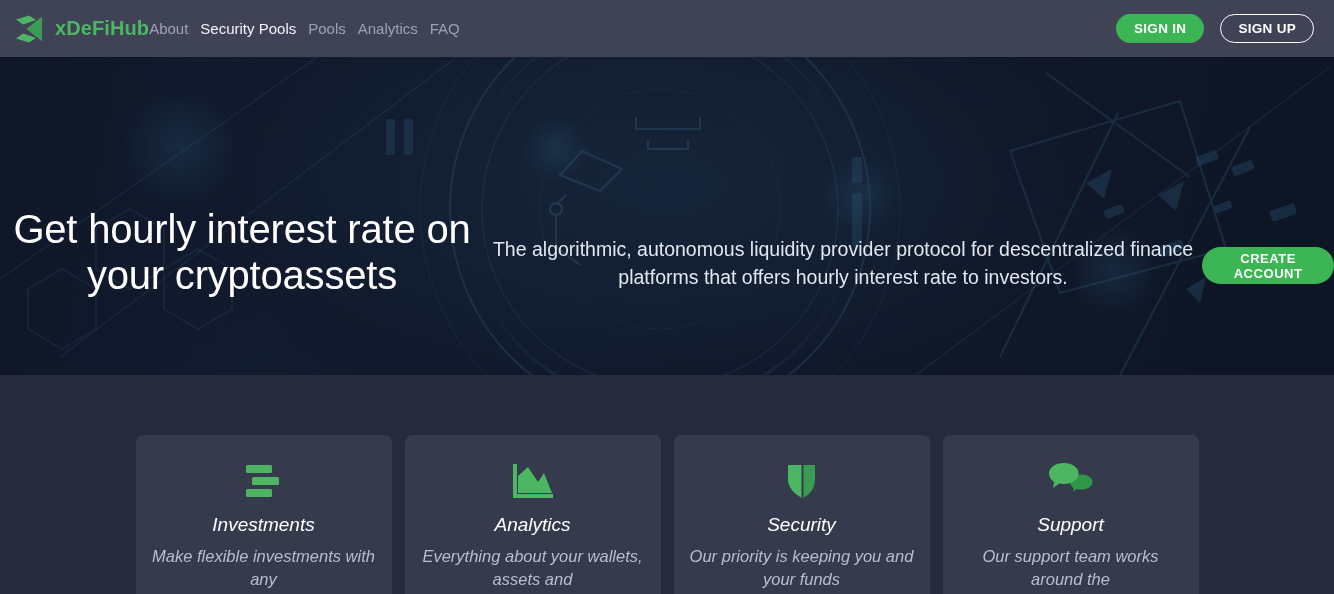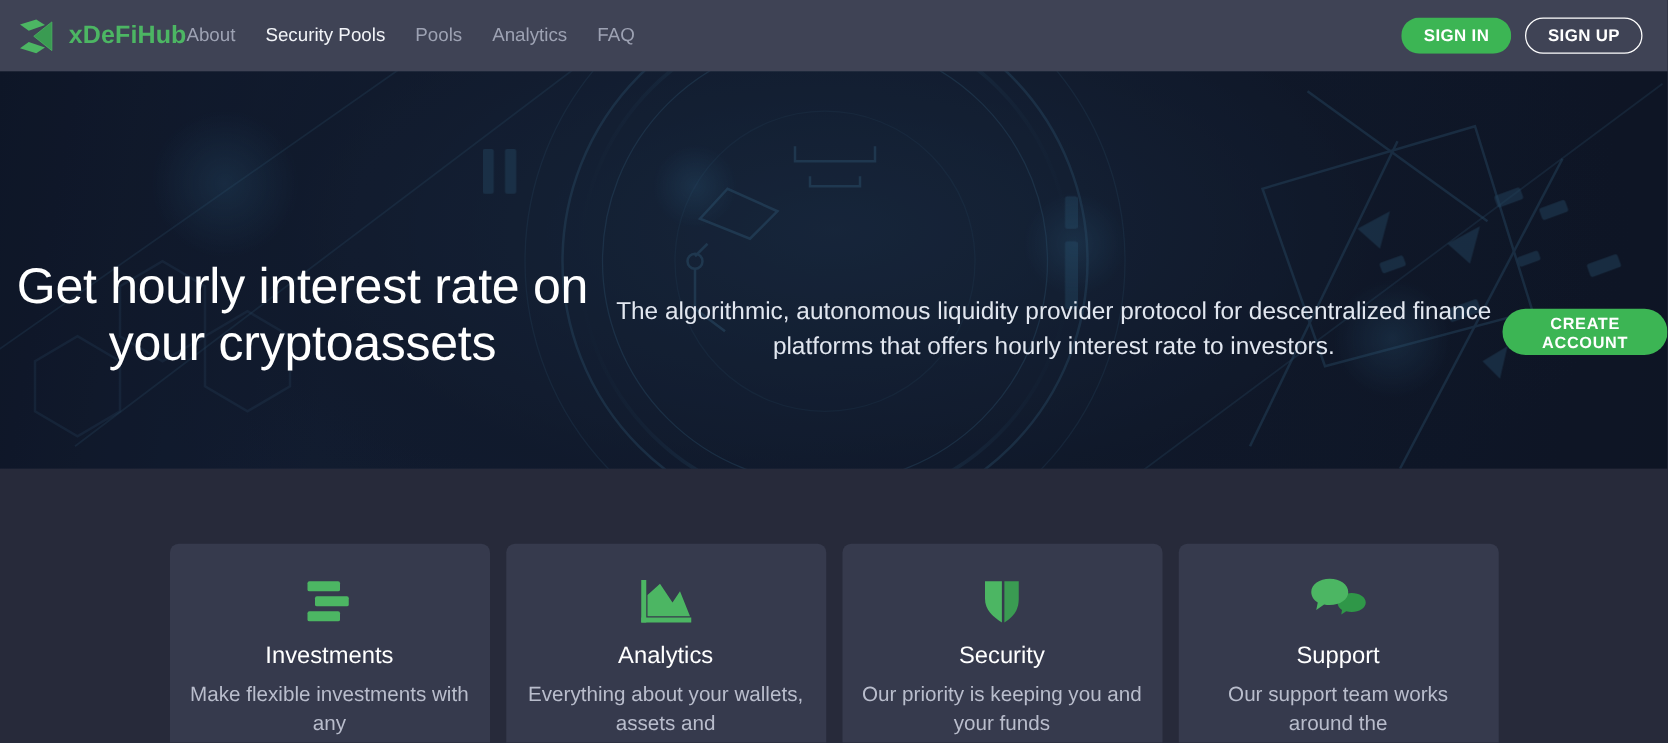--- a/index.html
+++ b/index.html
@@ -30,31 +30,31 @@
   }
   .brand-mark { width: 34px; height: 30px; display: block; flex: none; }
   .brand-name {
     color: #4cb663;
     font-size: 20px;
     font-weight: bold;
     letter-spacing: 0.1px;
     white-space: nowrap;
   }
 
-  .nav { display: flex; gap: 24px; }
+  .nav { display: flex; gap: 12px; }
   .nav-link {
     color: #9da2b3;
     font-size: 15px;
     white-space: nowrap;
     cursor: pointer;
     line-height: 1;
   }
   .nav-link.active { color: #f2f4f8; }
 
-  .auth { margin-left: auto; display: flex; align-items: flex-end; gap: 11px; }
+  .auth { margin-left: auto; display: flex; align-items: flex-end; gap: 16px; }
   .btn-pill {
     height: 29px;
     padding: 0 17px;
     border-radius: 15px;
     font-size: 13.5px;
     font-weight: bold;
     letter-spacing: 0.3px;
     display: inline-flex;
     align-items: center;
     justify-content: center;
@@ -125,20 +125,21 @@
   .features {
     position: relative;
     height: 219px;
     width: 100%;
     background: #272a3a;
     display: flex;
     justify-content: center;
     align-items: flex-end;
     gap: 13px;
     padding-top: 60px;
+    font-style: italic;
   }
   .card {
     width: 256px;
     background: #363a4d;
     border-radius: 7px 7px 0 0;
     padding: 26px 16px 0 16px;
     display: flex;
     flex-direction: column;
     align-items: center;
     min-height: 159px;

